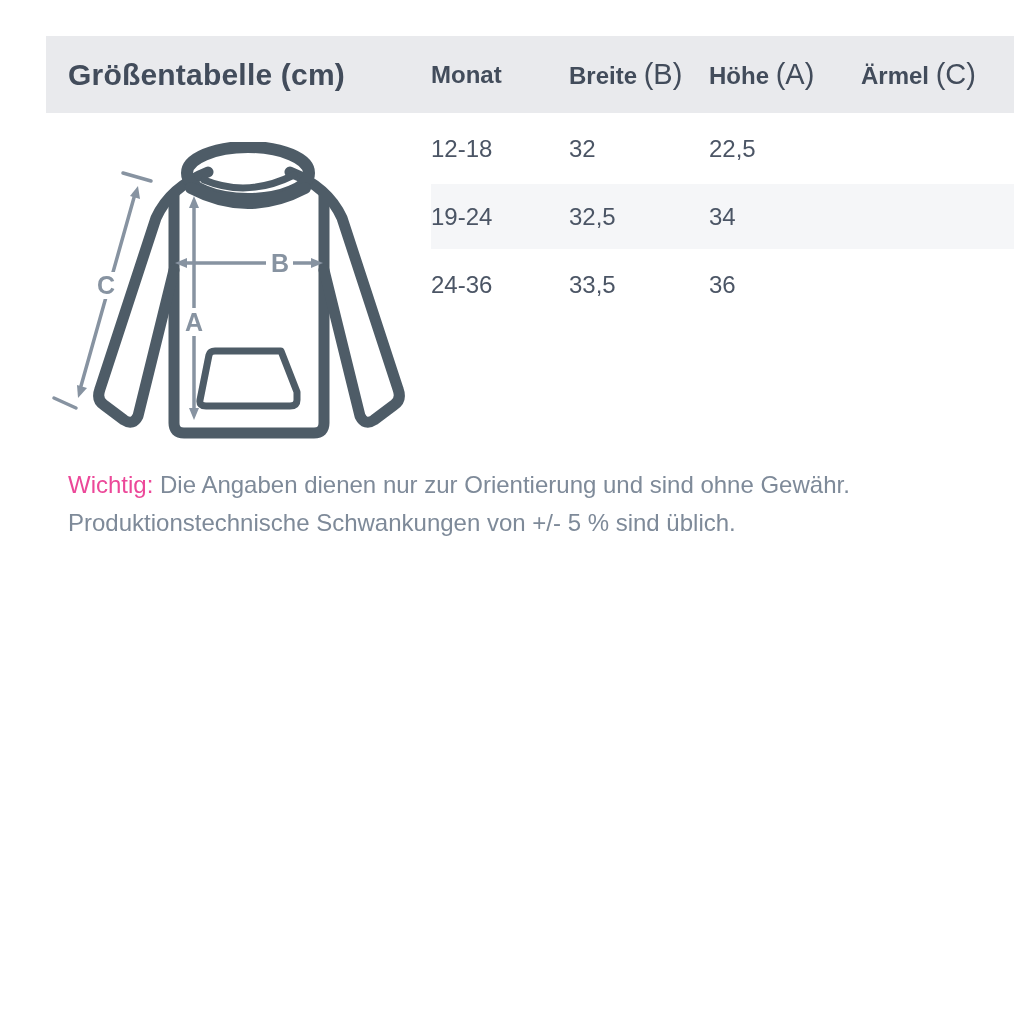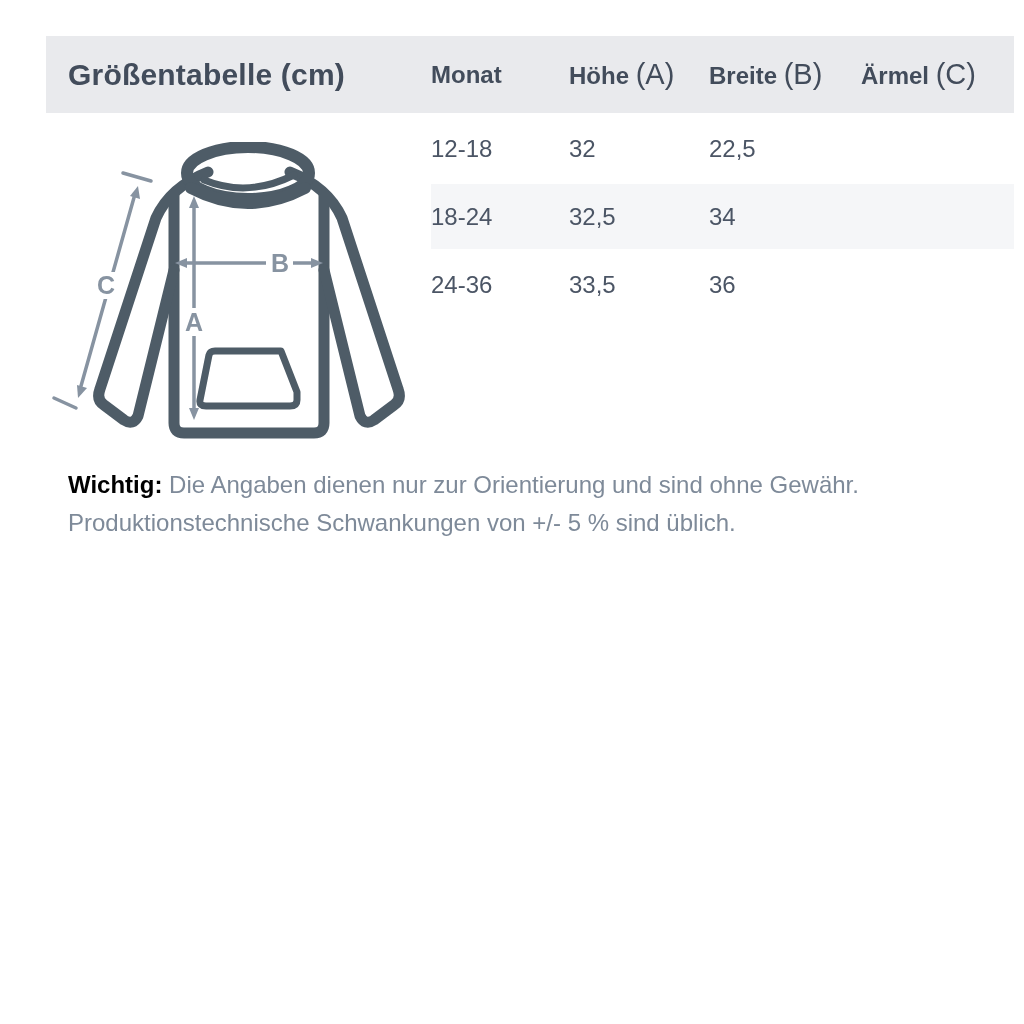--- a/index.html
+++ b/index.html
@@ -48,44 +48,44 @@
   .meas-label {
     font-family: "Liberation Sans", sans-serif;
     font-size: 25px; font-weight: 600; fill: #8793a1;
   }
 
   
   .note {
     position: absolute; left: 52px; top: 466px; width: 930px;
     font-size: 24px; line-height: 38px; color: #7e8a99;
   }
-  .note .lead { font-weight: bold; color: #000000; }
+  .note .lead { font-weight: normal; color: #ec4899; }
 </style>
 </head>
 <body>
 
 <div class="panel">
 
   <div class="header-band"></div>
   <div class="title">Größentabelle (cm)</div>
 
   <div class="trow thead">
     <div class="cell"><span>Monat</span></div>
+    <div class="cell"><span>Breite</span> <span class="code">(B)</span></div>
     <div class="cell"><span>Höhe</span> <span class="code">(A)</span></div>
-    <div class="cell"><span>Breite</span> <span class="code">(B)</span></div>
     <div class="cell"><span>Ärmel</span> <span class="code">(C)</span></div>
   </div>
 
   <div class="trow data-row r1">
     <div class="cell">12-18</div>
     <div class="cell">32</div>
     <div class="cell">22,5</div>
   </div>
   <div class="trow data-row r2">
-    <div class="cell">18-24</div>
+    <div class="cell">19-24</div>
     <div class="cell">32,5</div>
     <div class="cell">34</div>
   </div>
   <div class="trow data-row r3">
     <div class="cell">24-36</div>
     <div class="cell">33,5</div>
     <div class="cell">36</div>
   </div>
 
   <div class="diagram">

